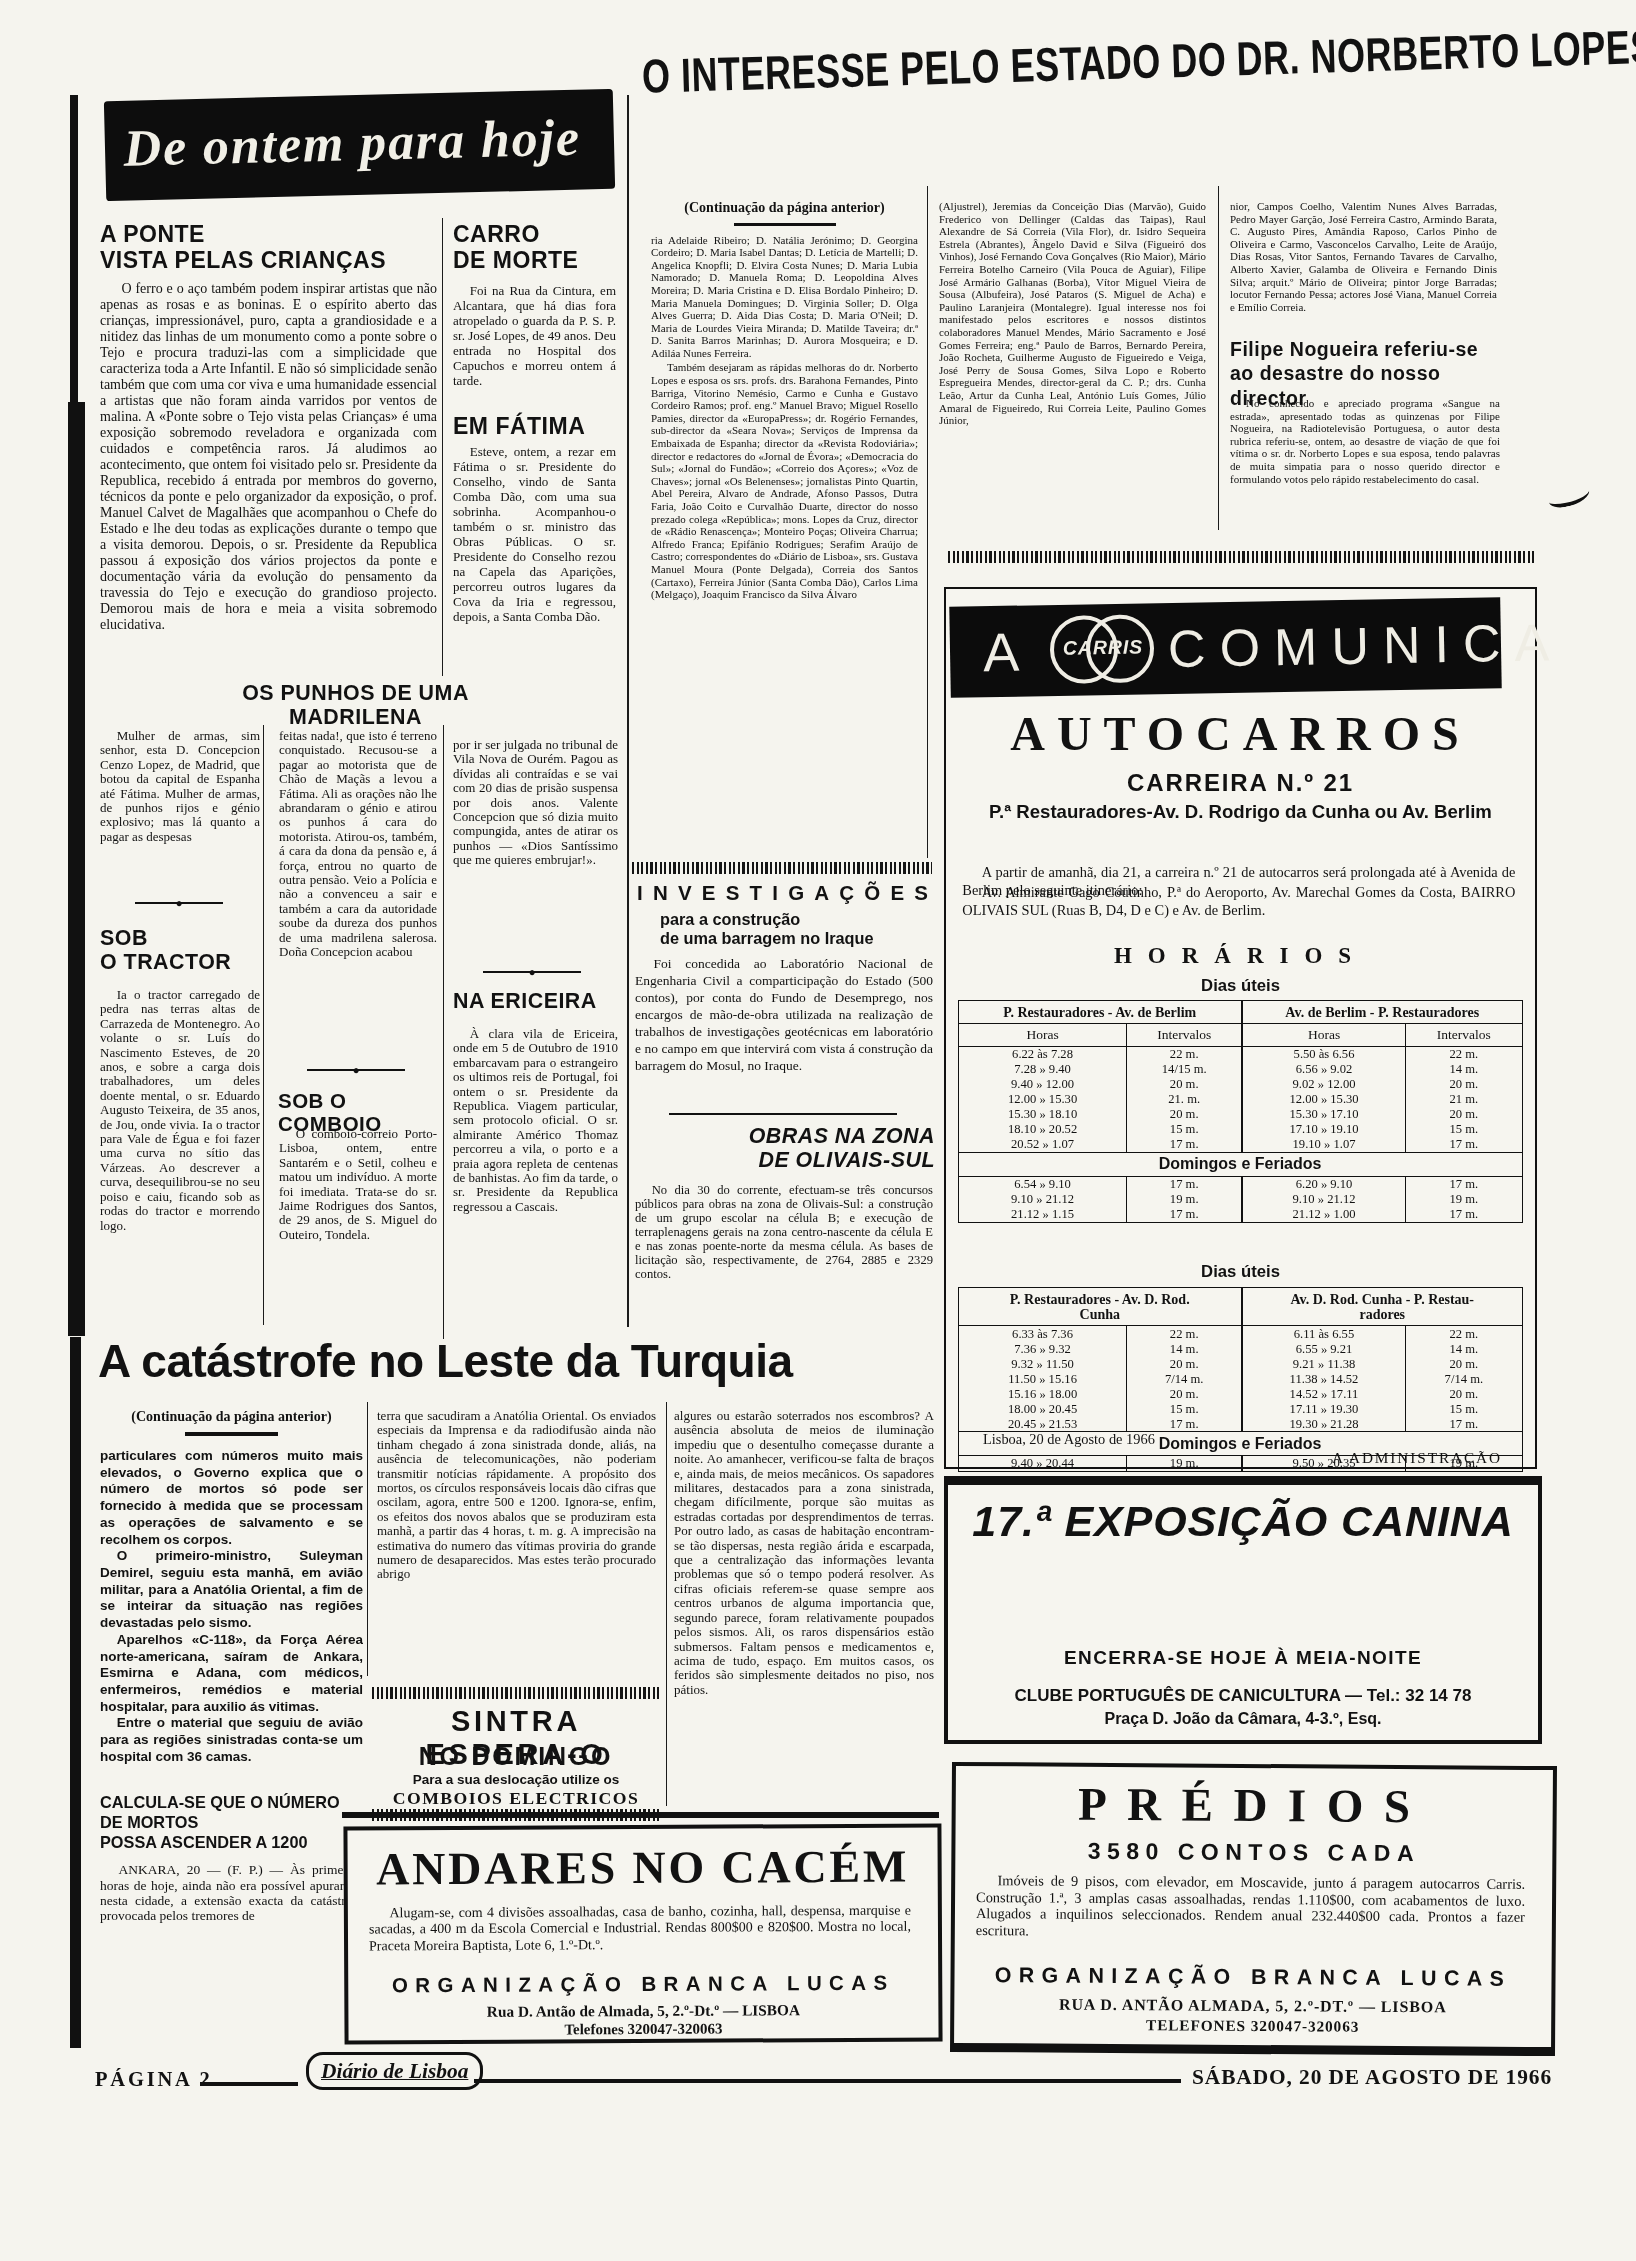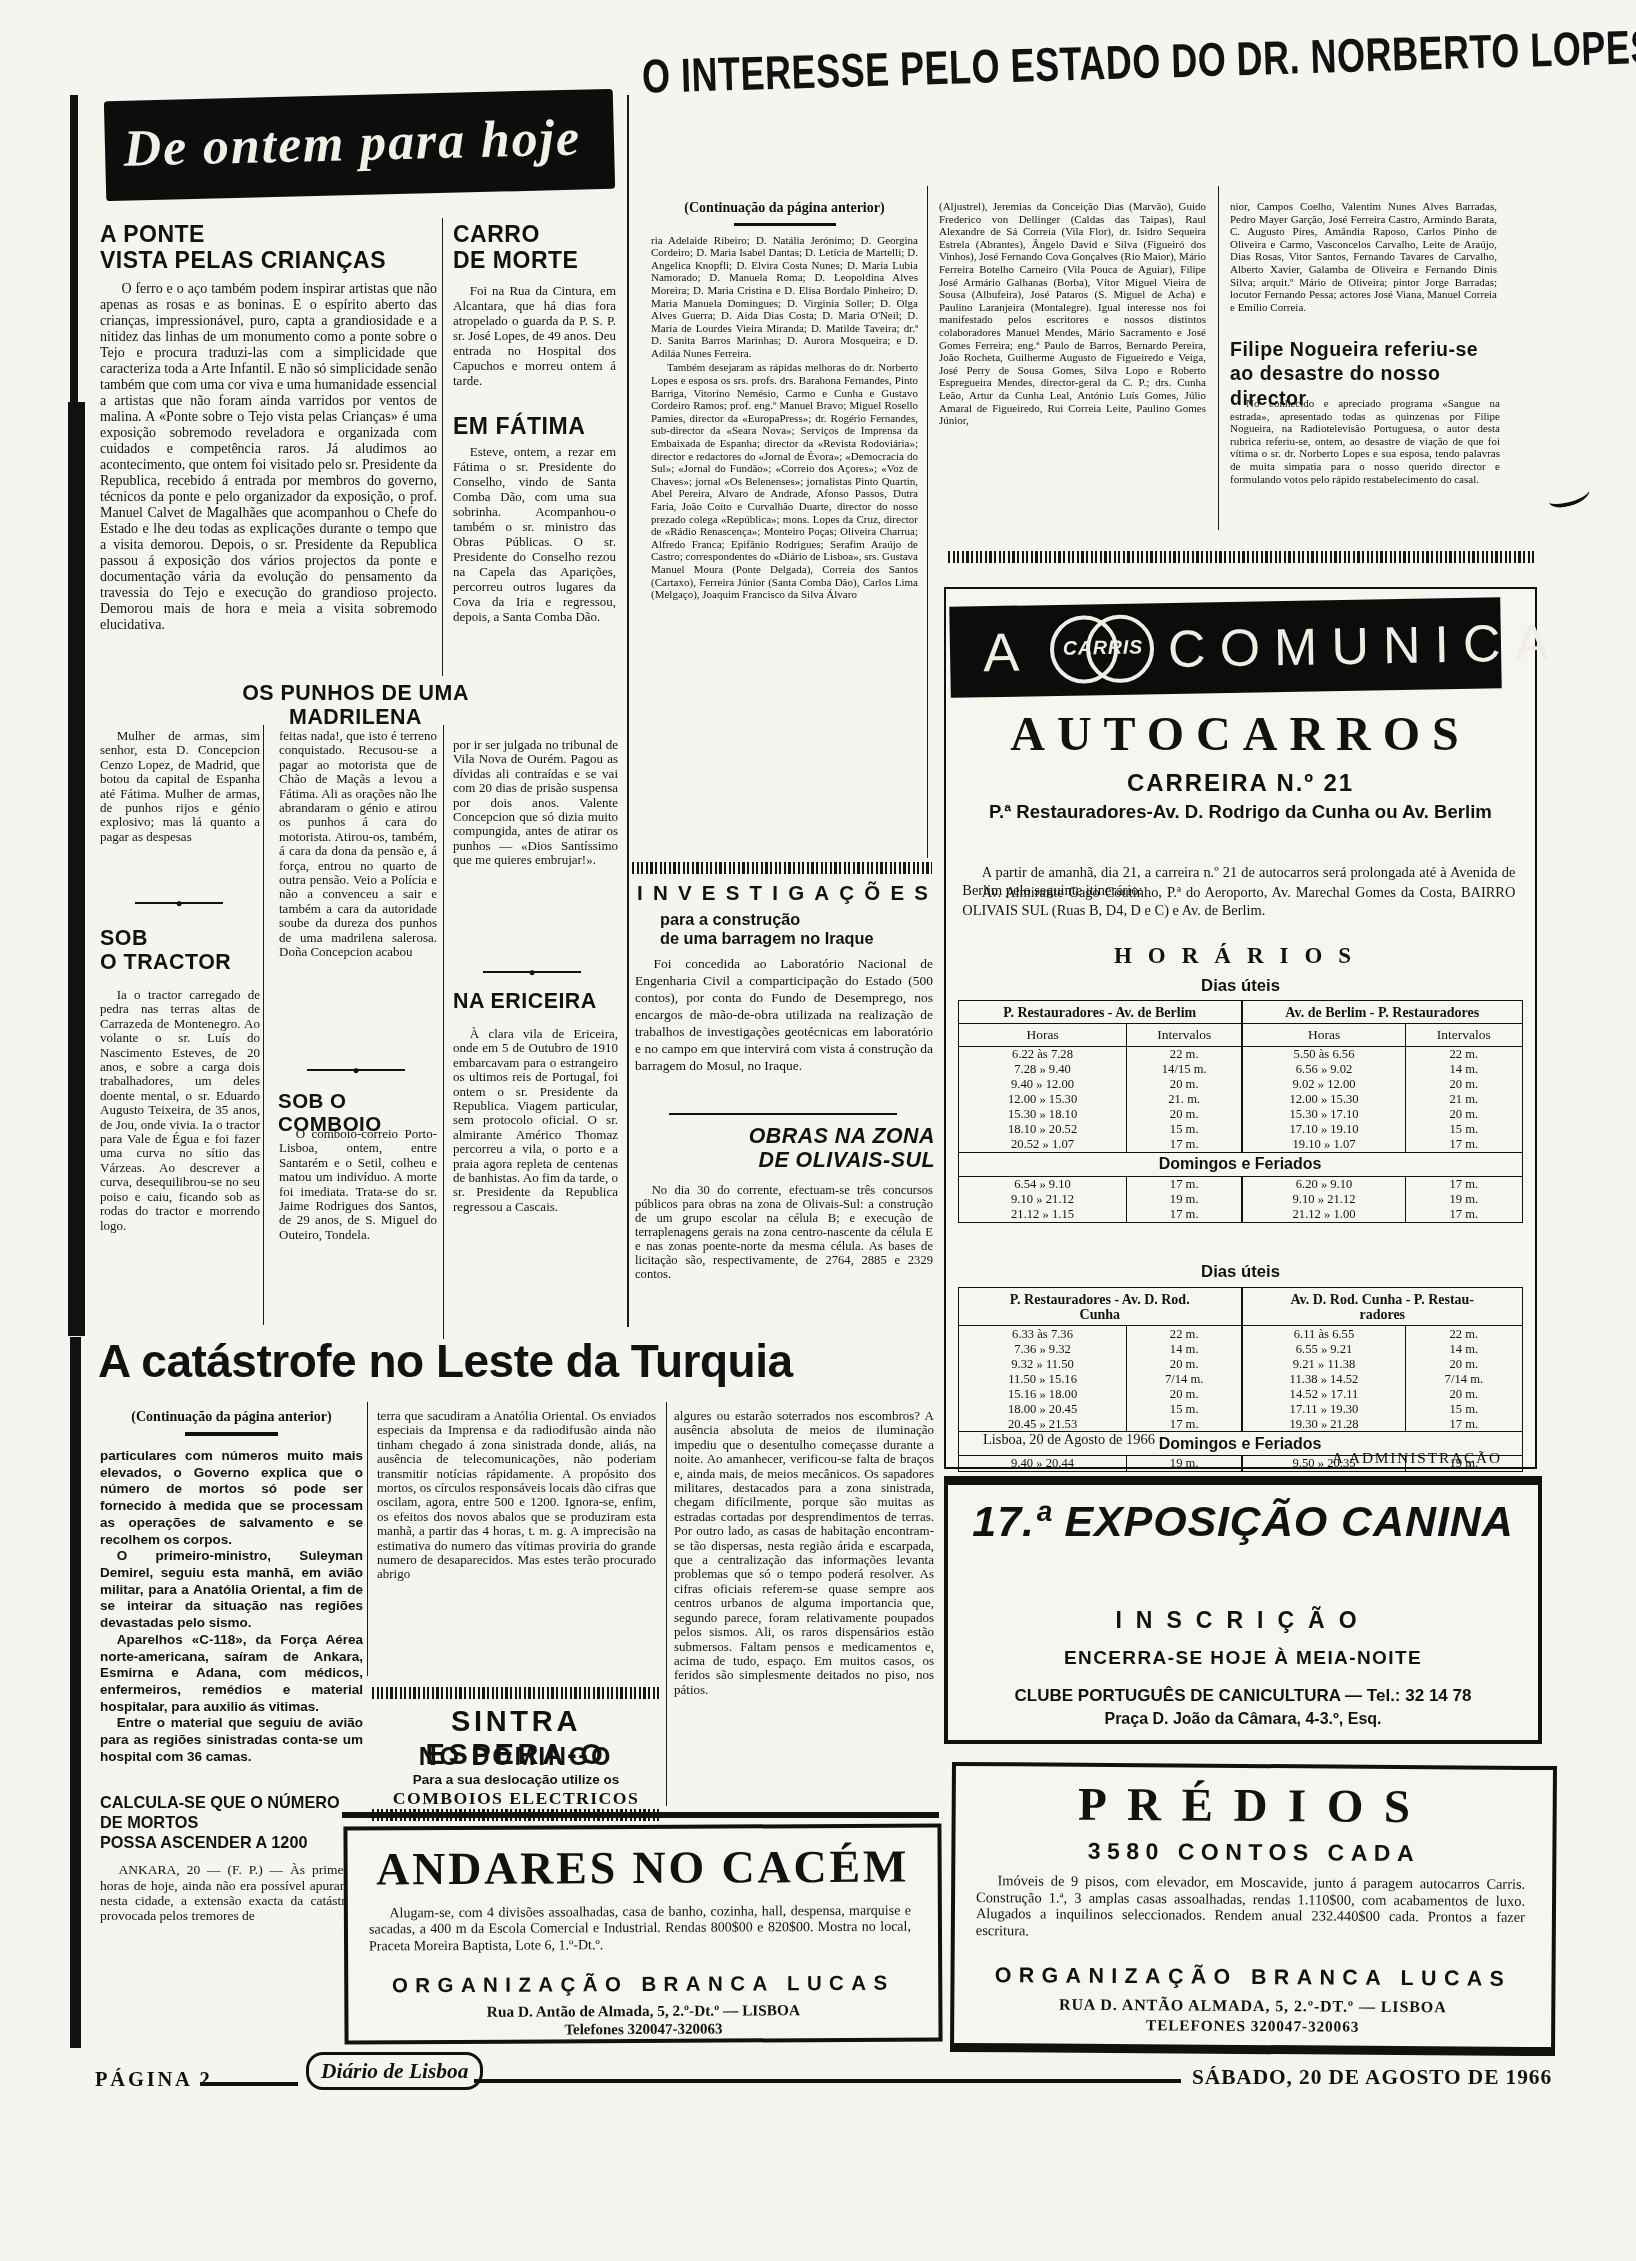--- a/index.html
+++ b/index.html
@@ -309,37 +309,36 @@
 <div class="abs bigbox" style="left:344px;top:1825px;width:590px;height:210px;border-width:4.2px;transform:rotate(-0.3deg);">
   <div class="abs serif bold ctr" style="left:0;top:12px;width:100%;font-size:46px;letter-spacing:2.8px;">ANDARES NO CACÉM</div>
   <div class="abs just" style="left:21px;top:75px;width:542px;font-size:14px;line-height:16.3px;text-indent:20.5px;">Alugam-se, com 4 divisões assoalhadas, casa de banho, cozinha, hall, despensa, marquise e sacadas, a 400 m da Escola Comercial e Industrial. Rendas 800$00 e 820$00. Mostra no local, Praceta Moreira Baptista, Lote 6, 1.º-Dt.º.</div>
   <div class="abs sans bold ctr" style="left:0;top:143px;width:100%;font-size:20.5px;letter-spacing:7.4px;">ORGANIZAÇÃO BRANCA LUCAS</div>
   <div class="abs serif bold ctr" style="left:0;top:173px;width:100%;font-size:15.3px;">Rua D. Antão de Almada, 5, 2.º-Dt.º — LISBOA</div>
   <div class="abs serif bold ctr" style="left:0;top:192px;width:100%;font-size:15px;">Telefones 320047-320063</div>
 </div>
 
 <div class="abs bigbox" style="left:944px;top:1476px;width:590px;height:255px;border-width:4.6px;border-top-width:9.3px;">
   <div class="abs sans bold ctr" style="left:0;top:12px;width:100%;font-size:43px;font-style:italic;letter-spacing:0.9px;">17.ª EXPOSIÇÃO CANINA</div>
-  <div class="abs sans bold ctr" style="left:0;top:122px;width:100%;font-size:23px;letter-spacing:14px;">INSCRIÇÃO</div>
   <div class="abs sans bold ctr" style="left:0;top:162px;width:100%;font-size:19px;letter-spacing:1.4px;">ENCERRA-SE HOJE À MEIA-NOITE</div>
   <div class="abs sans bold ctr" style="left:0;top:201px;width:100%;font-size:17px;">CLUBE PORTUGUÊS DE CANICULTURA — Tel.: 32 14 78</div>
   <div class="abs sans bold ctr" style="left:0;top:225px;width:100%;font-size:16px;">Praça D. João da Câmara, 4-3.º, Esq.</div>
 </div>
 
 <div class="abs bigbox" style="left:951px;top:1764px;width:597px;height:277px;border-width:4.2px;border-bottom-width:9.3px;transform:rotate(0.4deg);">
   <div class="abs serif bold ctr" style="left:0;top:10.2px;width:100%;font-size:47px;letter-spacing:20.5px;">PRÉDIOS</div>
   <div class="abs sans bold ctr" style="left:0;top:71px;width:100%;font-size:23px;letter-spacing:6.5px;">3580 CONTOS CADA</div>
   <div class="abs just" style="left:21px;top:106px;width:549px;font-size:14.4px;line-height:16.7px;text-indent:21.4px;">Imóveis de 9 pisos, com elevador, em Moscavide, junto á paragem autocarros Carris. Construção 1.ª, 3 amplas casas assoalhadas, rendas 1.110$00, com acabamentos de luxo. Alugados a inquilinos seleccionados. Rendem anual 232.440$00 cada. Prontos a fazer escritura.</div>
   <div class="abs sans bold ctr" style="left:0;top:197px;width:100%;font-size:21.4px;letter-spacing:7.4px;">ORGANIZAÇÃO BRANCA LUCAS</div>
   <div class="abs serif bold ctr" style="left:0;top:229px;width:100%;font-size:16px;letter-spacing:0.9px;">RUA D. ANTÃO ALMADA, 5, 2.º-DT.º — LISBOA</div>
   <div class="abs serif bold ctr" style="left:0;top:249px;width:100%;font-size:15.3px;letter-spacing:0.9px;">TELEFONES 320047-320063</div>
 </div>
 
 <div class="abs serif bold" style="left:95px;top:2068px;font-size:20.5px;letter-spacing:2.8px;">PÁGINA 2</div>
 <div class="abs hrule" style="left:200px;top:2082px;width:98px;height:4.2px;"></div>
-<div class="abs" style="left:306px;top:2052px;border:3.3px solid #111;border-radius:17px;padding:3.7px 12px;">
+<div class="abs" style="left:306px;top:2052px;border:3.3px solid #111;border-radius:17px;padding:3.7px 12px;text-decoration:underline;">
   <span class="serif bold" style="font-style:italic;font-size:21.4px;white-space:nowrap;">Diário de Lisboa</span>
 </div>
 <div class="abs hrule" style="left:474px;top:2079px;width:707px;height:4.2px;"></div>
 <div class="abs serif bold" style="left:1192px;top:2065px;font-size:21.4px;letter-spacing:0.9px;white-space:nowrap;">SÁBADO, 20 DE AGOSTO DE 1966</div>
 
 <div class="abs" style="left:1548px;top:486px;width:42px;height:16px;border-bottom:4.6px solid #111;border-radius:0 0 60% 40%;transform:rotate(-12deg);"></div>
 
 
 </body></html>

